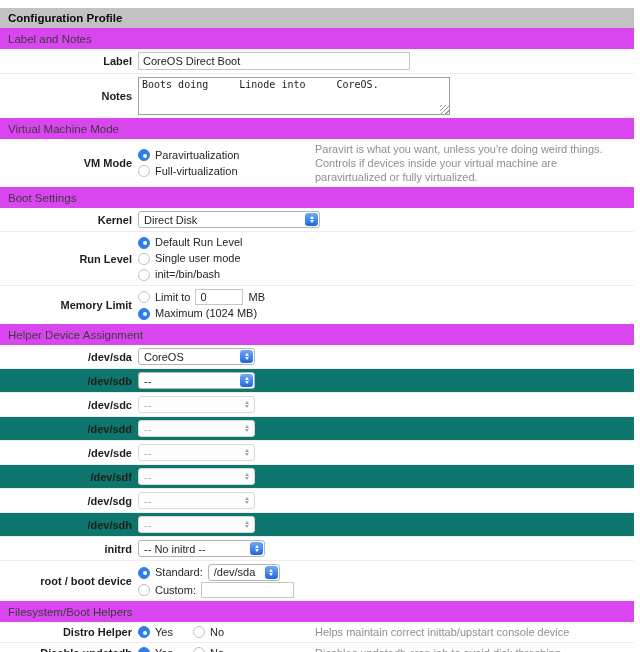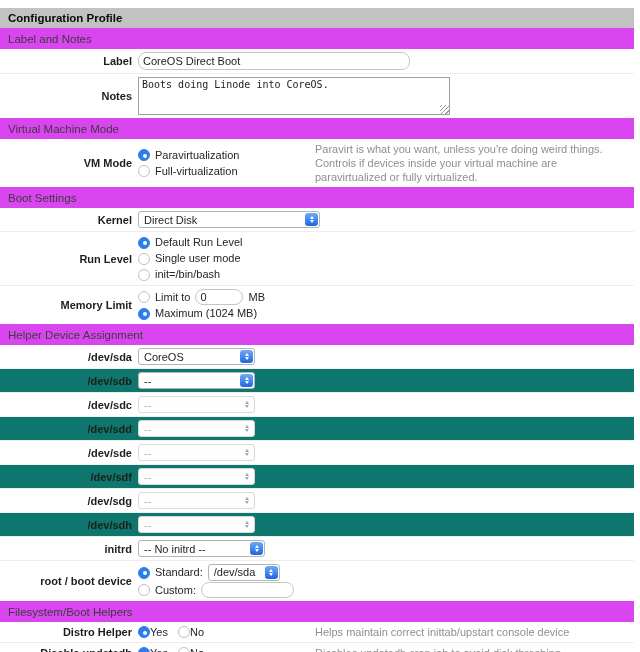--- a/index.html
+++ b/index.html
@@ -36,34 +36,34 @@
   }
   .ctl { flex:1; display:flex; align-items:center; }
   .ctl-main { width:177px; flex:0 0 177px; }
   .help { flex:1; color:#8f8f8f; line-height:14px; padding-right:8px; }
   .help-line { display:block; }
 
   
   .tin {
     height:18px; border:1px solid #c6c6c6; background:#fff;
     font-family:"Liberation Sans", sans-serif; font-size:11px; color:#222;
-    padding:0 4px; border-radius:8px;
+    padding:0 4px; border-radius:0;
   }
   .label-input { width:272px; }
   .mem-input { width:48px; height:16px; }
   .custom-input { width:93px; height:16px; }
 
   
   .notes-box {
     position:relative; width:312px; height:38px;
     border:1px solid #a0a0a0; background:#fff;
     font-family:"DejaVu Sans Mono", monospace; font-size:10px; color:#222;
     padding:1px 3px; line-height:12px; overflow:hidden;
   }
-  .miss { text-decoration-style:dotted; text-decoration-color:#e03a2f; }
+  .miss { text-decoration-style:dotted; text-decoration-color:#e03a2f;margin-left:25px; }
   .resize-grip {
     position:absolute; right:0; bottom:0; width:9px; height:9px;
     background:repeating-linear-gradient(315deg, transparent 0 2px, #9a9a9a 2px 3px);
   }
 
   
   .sel {
     display:inline-flex; align-items:center; height:17px;
     border:1px solid #b5b5b5; border-radius:3px; background:#fff;
     padding-left:5px; cursor:default;
@@ -95,21 +95,21 @@
   }
   .radio.checked { border-color:#2d7cf0; background:#2d7cf0; }
   .radio.checked::after {
     content:""; position:absolute; left:3.5px; top:3.5px;
     width:4px; height:4px; border-radius:50%; background:#fff;
   }
   .opt-line { display:flex; align-items:center; gap:5px; line-height:15px; min-height:15px; }
   .opt-stack { display:flex; flex-direction:column; gap:1px; }
   .opt-text { color:#252525; }
 
-  .yn { display:flex; align-items:flex-start; }
+  .yn { display:flex; align-items:flex-start; gap:5px; }
   .yn .gap { width:10px; }
 </style>
 </head>
 <body>
 
 <div class="page">
 
   <div class="section-bar">Configuration Profile</div>
 
   <div class="sub-bar">Label and Notes</div>

